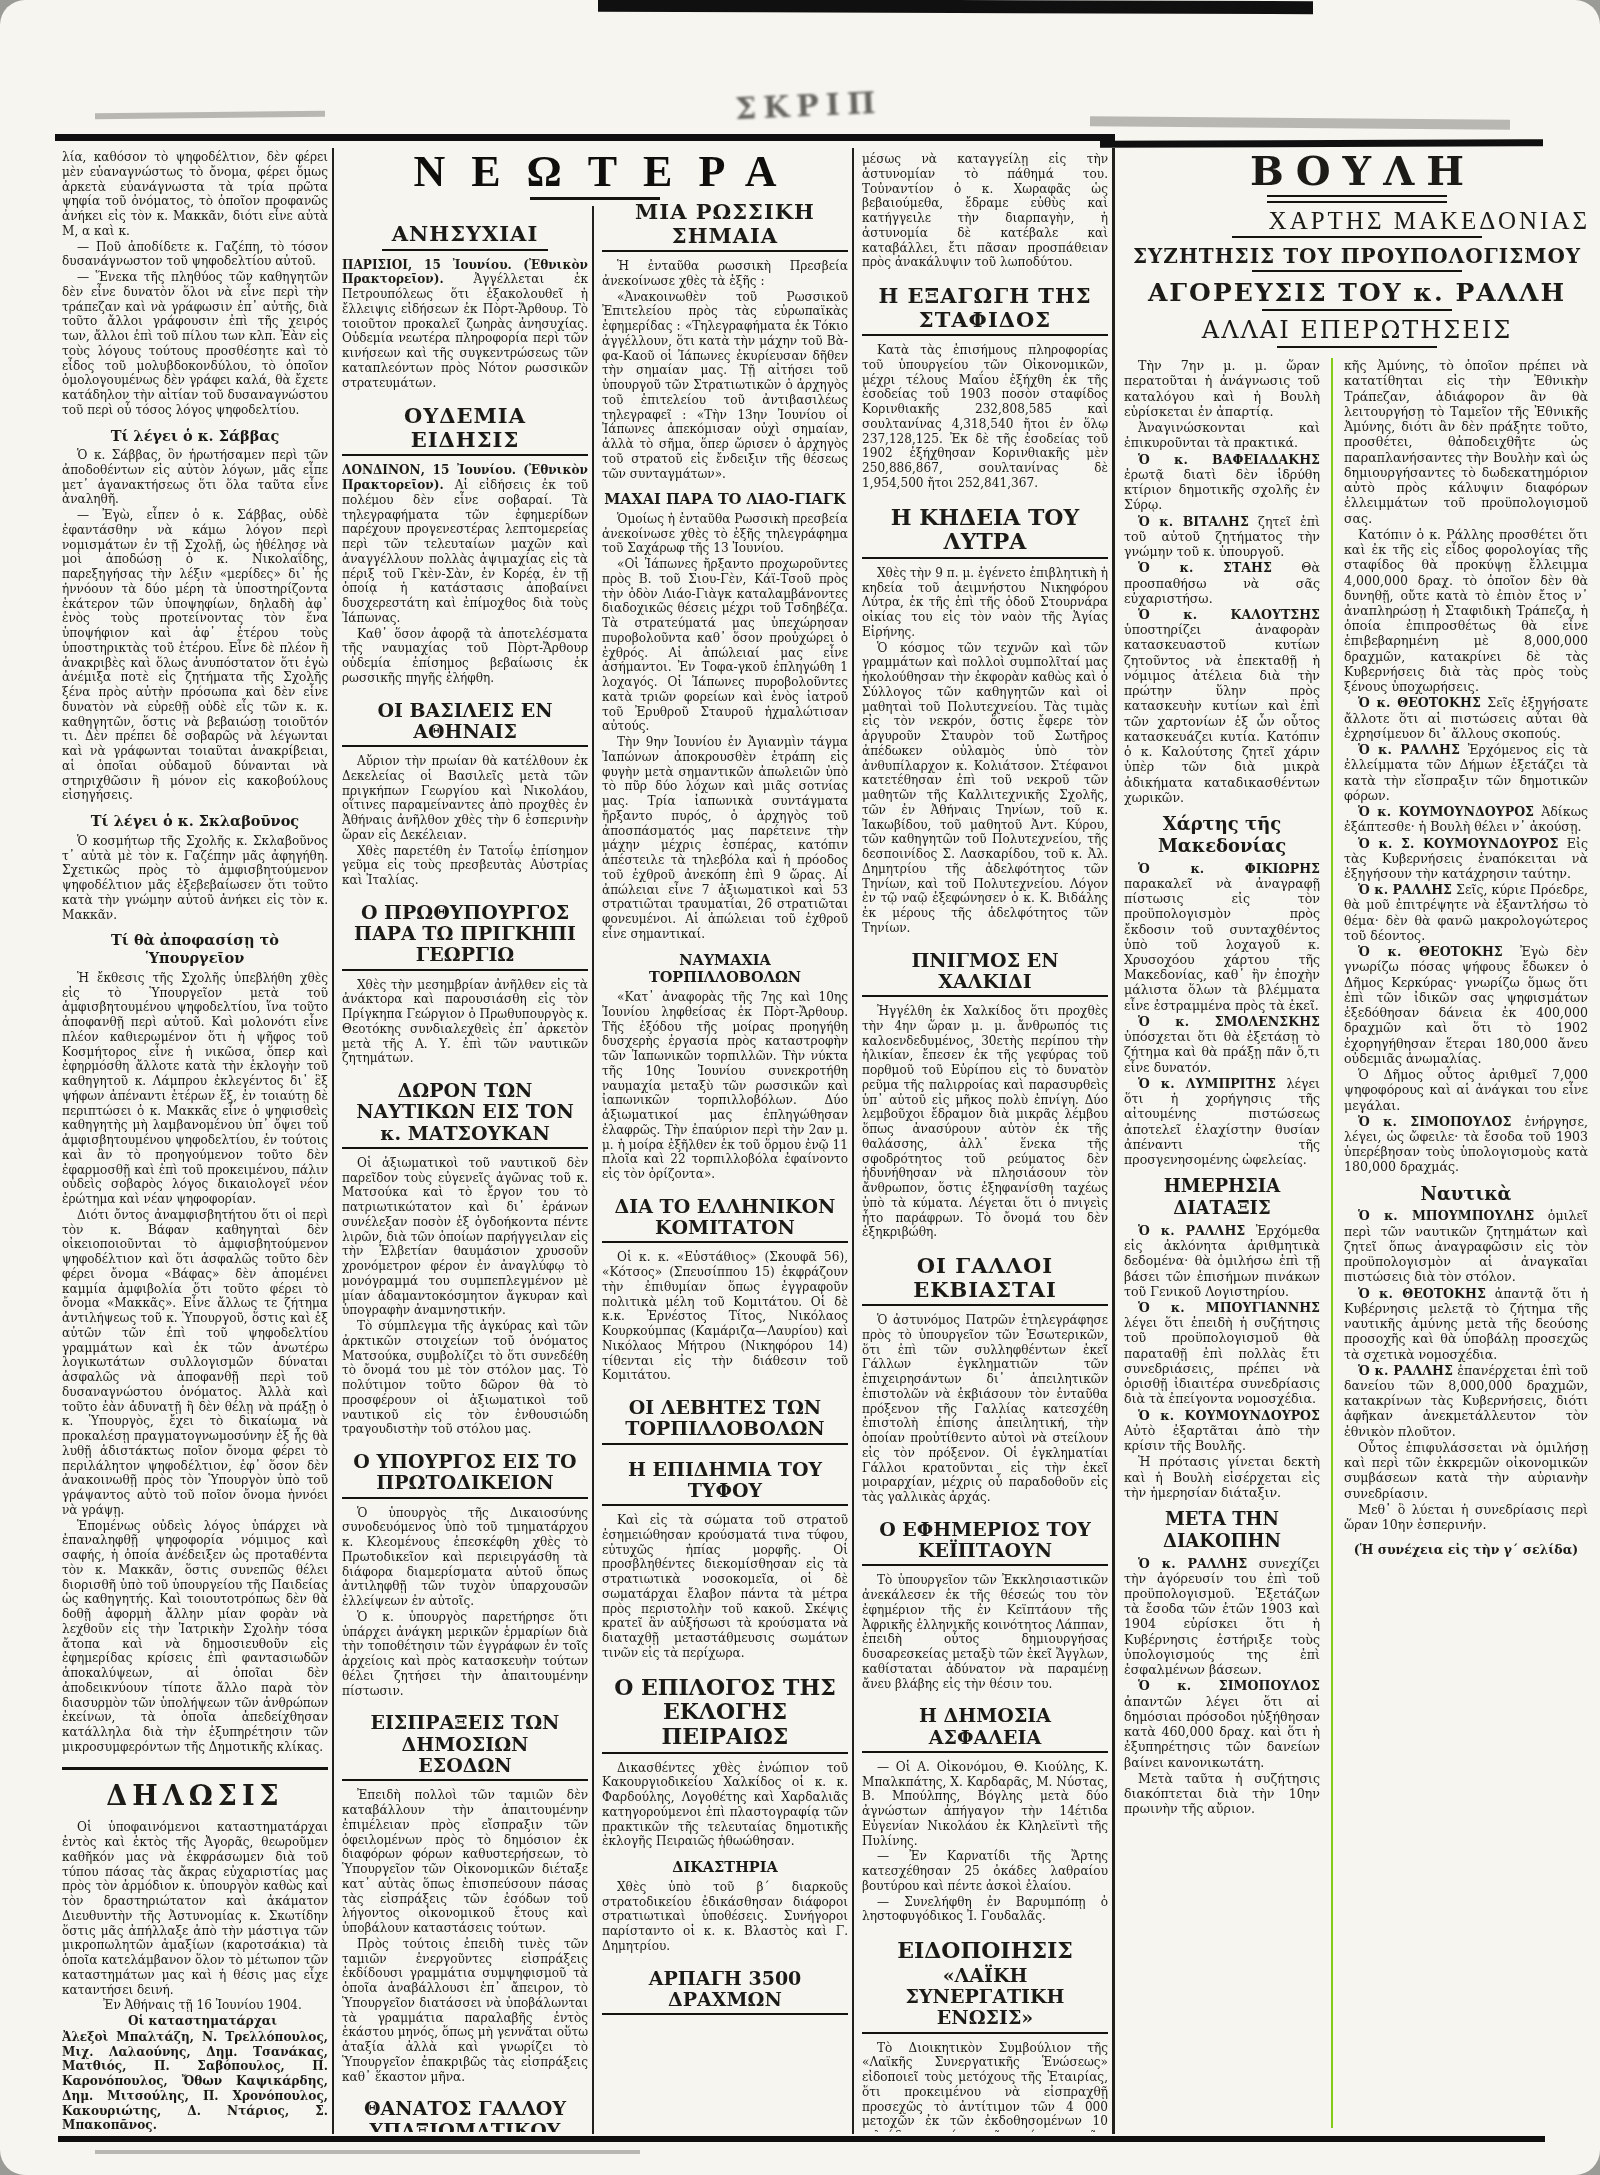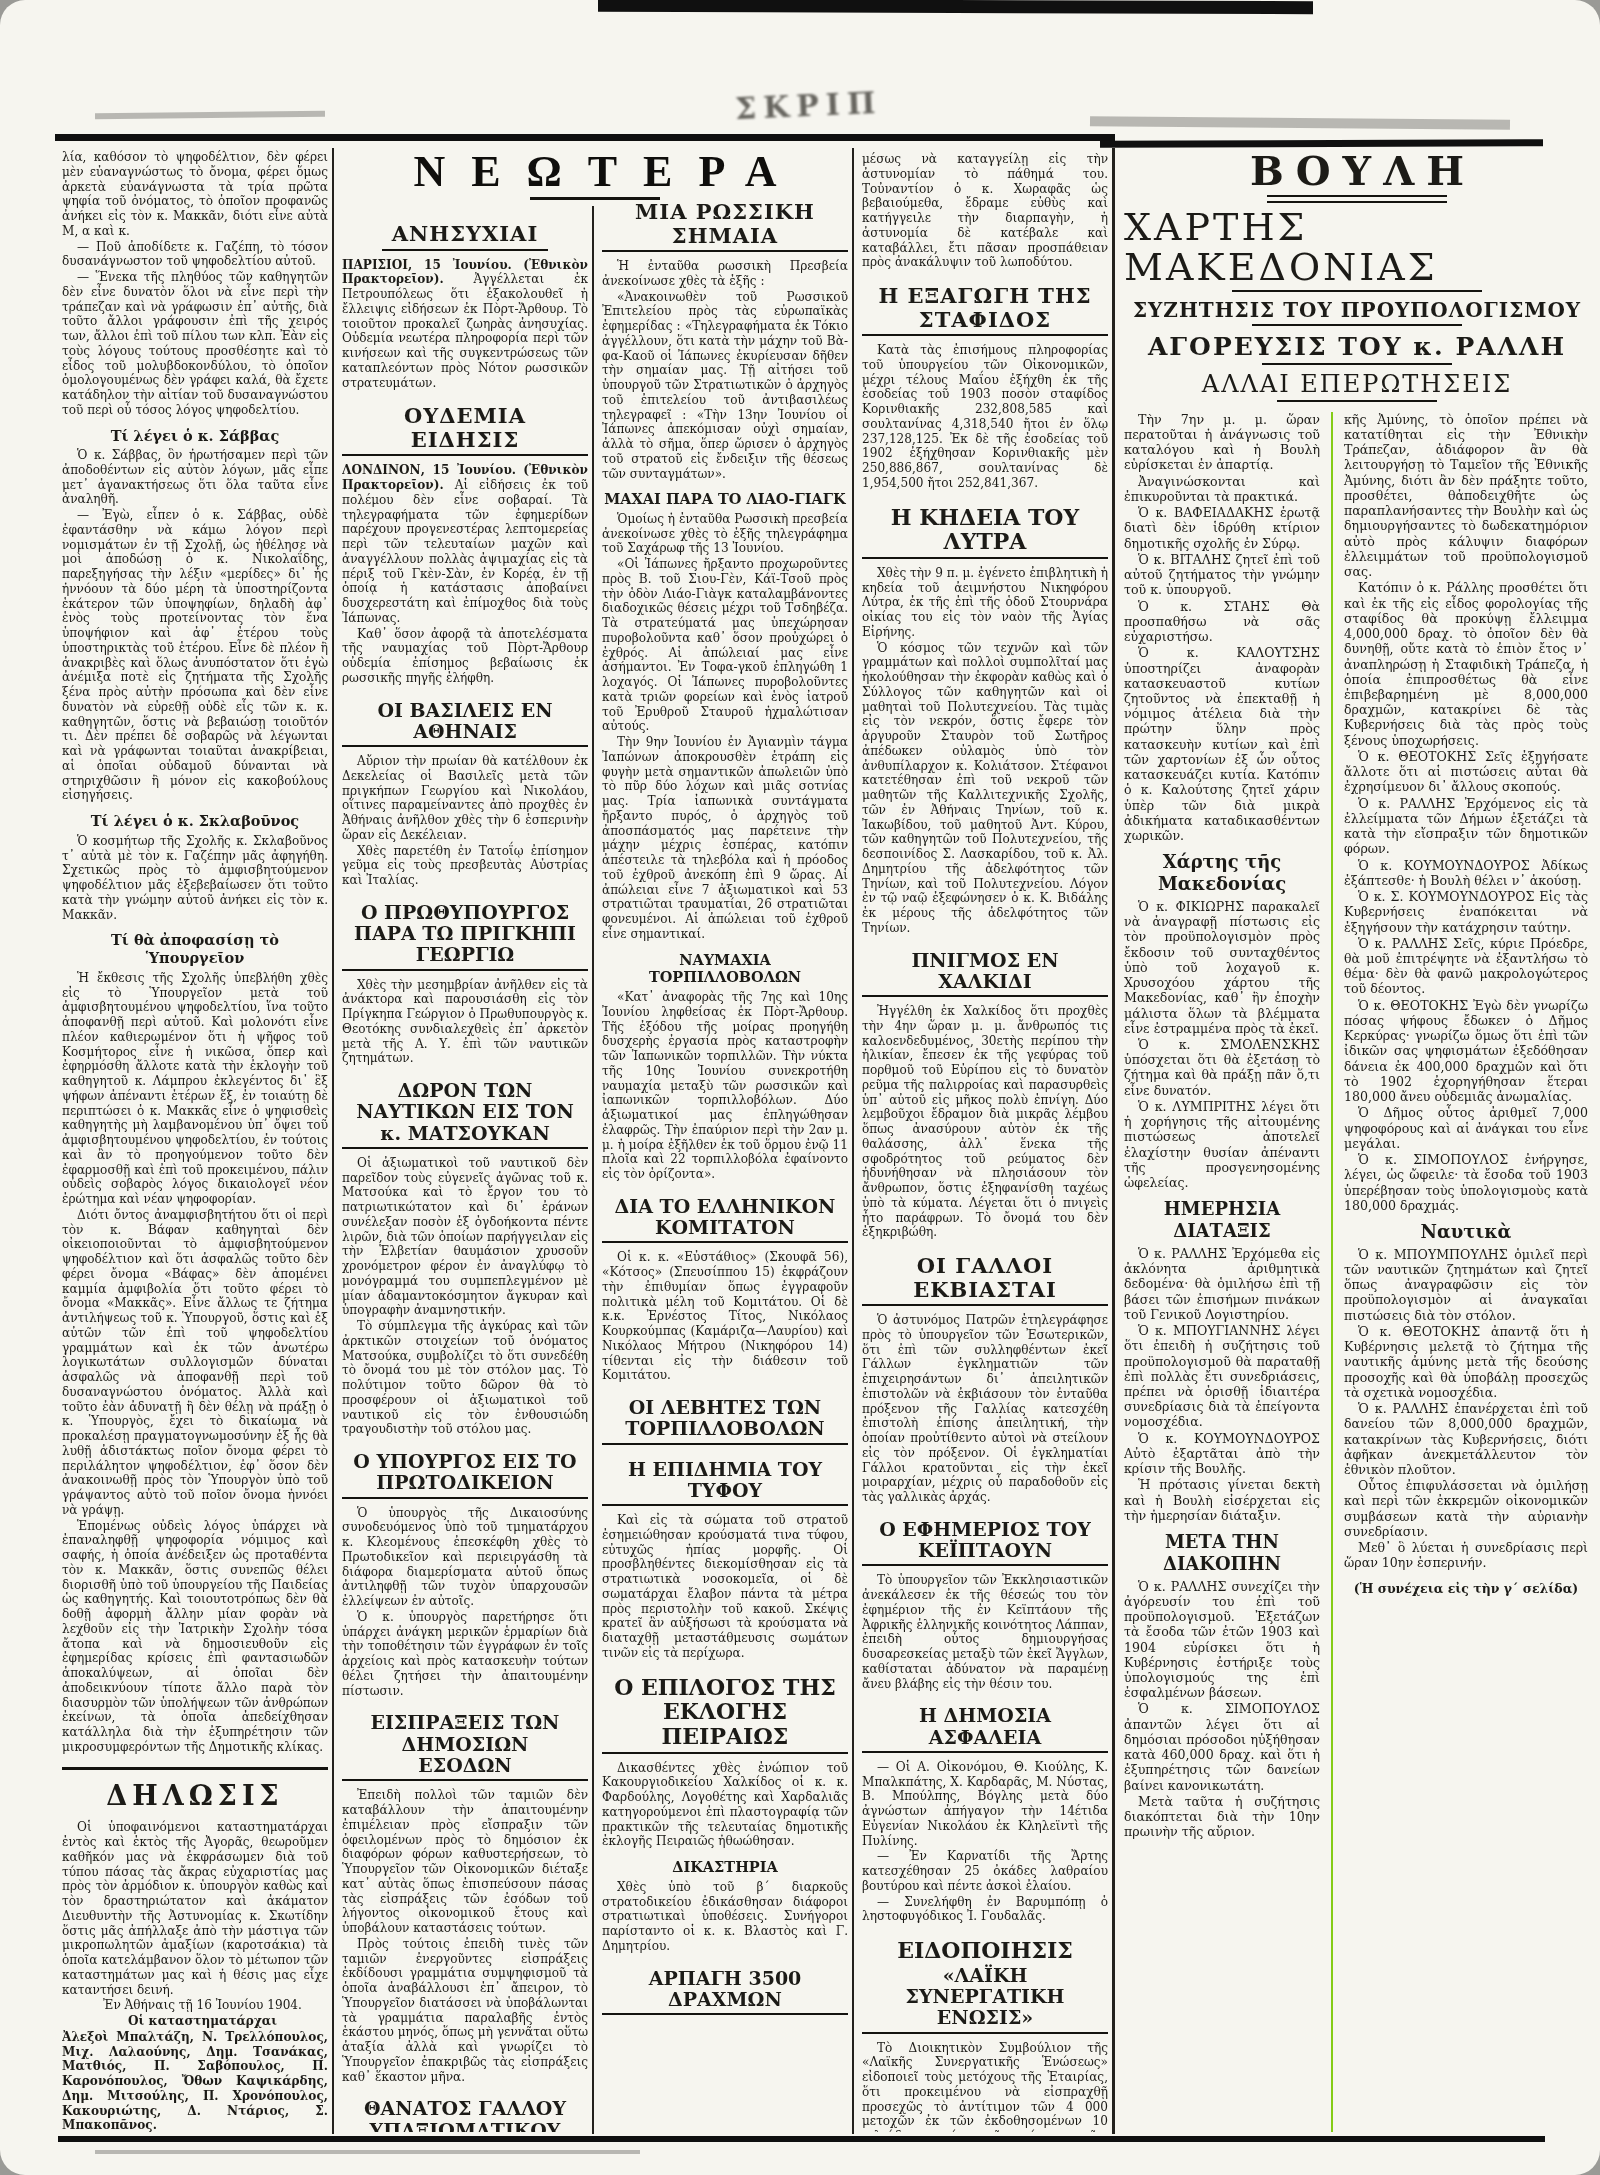--- a/index.html
+++ b/index.html
@@ -28,32 +28,32 @@
   .dilosis-title{font-size:27px;font-weight:bold;text-align:center;letter-spacing:5px;margin:2px 0 8px;}
   
   #neotera{position:absolute;left:342px;top:146px;width:506px;text-align:center;}
   #neotera .word{font-family:Liberation Serif, serif;font-weight:bold;font-size:44px;
         letter-spacing:26px;text-indent:26px;color:#0f0e0c;}
   .neo-underline{width:130px;border-top:3px solid #14130f;margin:0 auto;}
   
   #vouli{position:absolute;left:1124px;top:150px;width:466px;height:1982px;overflow:hidden;}
   .v-h1{text-align:center;font-weight:bold;font-size:40px;letter-spacing:12px;text-indent:12px;line-height:1.05;}
   .dblrule{width:180px;height:4px;border-top:2px solid #14130f;border-bottom:2px solid #14130f;margin:3px auto 5px;}
-  .v-h2{text-align:left;font-size:38px;letter-spacing:3px;line-height:1.05;}
+  .v-h2{text-align:right;font-size:25px;letter-spacing:3px;line-height:1.05;font-family:Liberation Serif, serif;}
   .v-h3{text-align:center;font-weight:bold;font-size:20px;letter-spacing:1px;margin-top:6px;}
   .v-h4{text-align:center;font-weight:bold;font-size:25px;letter-spacing:2px;margin-top:6px;}
   .v-h5{text-align:center;font-size:24px;letter-spacing:2px;margin-top:5px;}
   .thinrule{border-top:2px solid #14130f;margin:2px auto 0;}
   .w210{width:210px;} .w250{width:250px;} .w190{width:190px;} .w160{width:160px;}
   .vcols{display:flex;margin-top:10px;font-size:12.6px;line-height:1.21;text-align:justify;height:1770px;overflow:hidden;}
   .vleft{width:196px;overflow:hidden;}
   .vright{width:244px;overflow:hidden;border-left:2px solid #84cc16;padding-left:11px;margin-left:11px;}
   .vcols p{margin:0 0 1px 0;text-indent:14px;}
   .vcols p.noind{text-indent:0;}
-  .speaker{font-weight:normal;}
+  .speaker{font-weight:bold;}
   .vsub{text-align:center;font-weight:bold;font-size:18px;margin:8px 0 4px;}
   .contnote{text-align:center;font-weight:bold;font-size:12.5px;margin-top:10px;}
 </style>
 </head>
 <body>
 
 <div id="page">
 
   <div class="bar" style="left:598px;top:0;width:715px;height:13px;transform:rotate(.2deg);"></div>
   <div class="graybar" style="left:95px;top:112px;width:230px;height:6px;transform:rotate(-.6deg);"></div>

